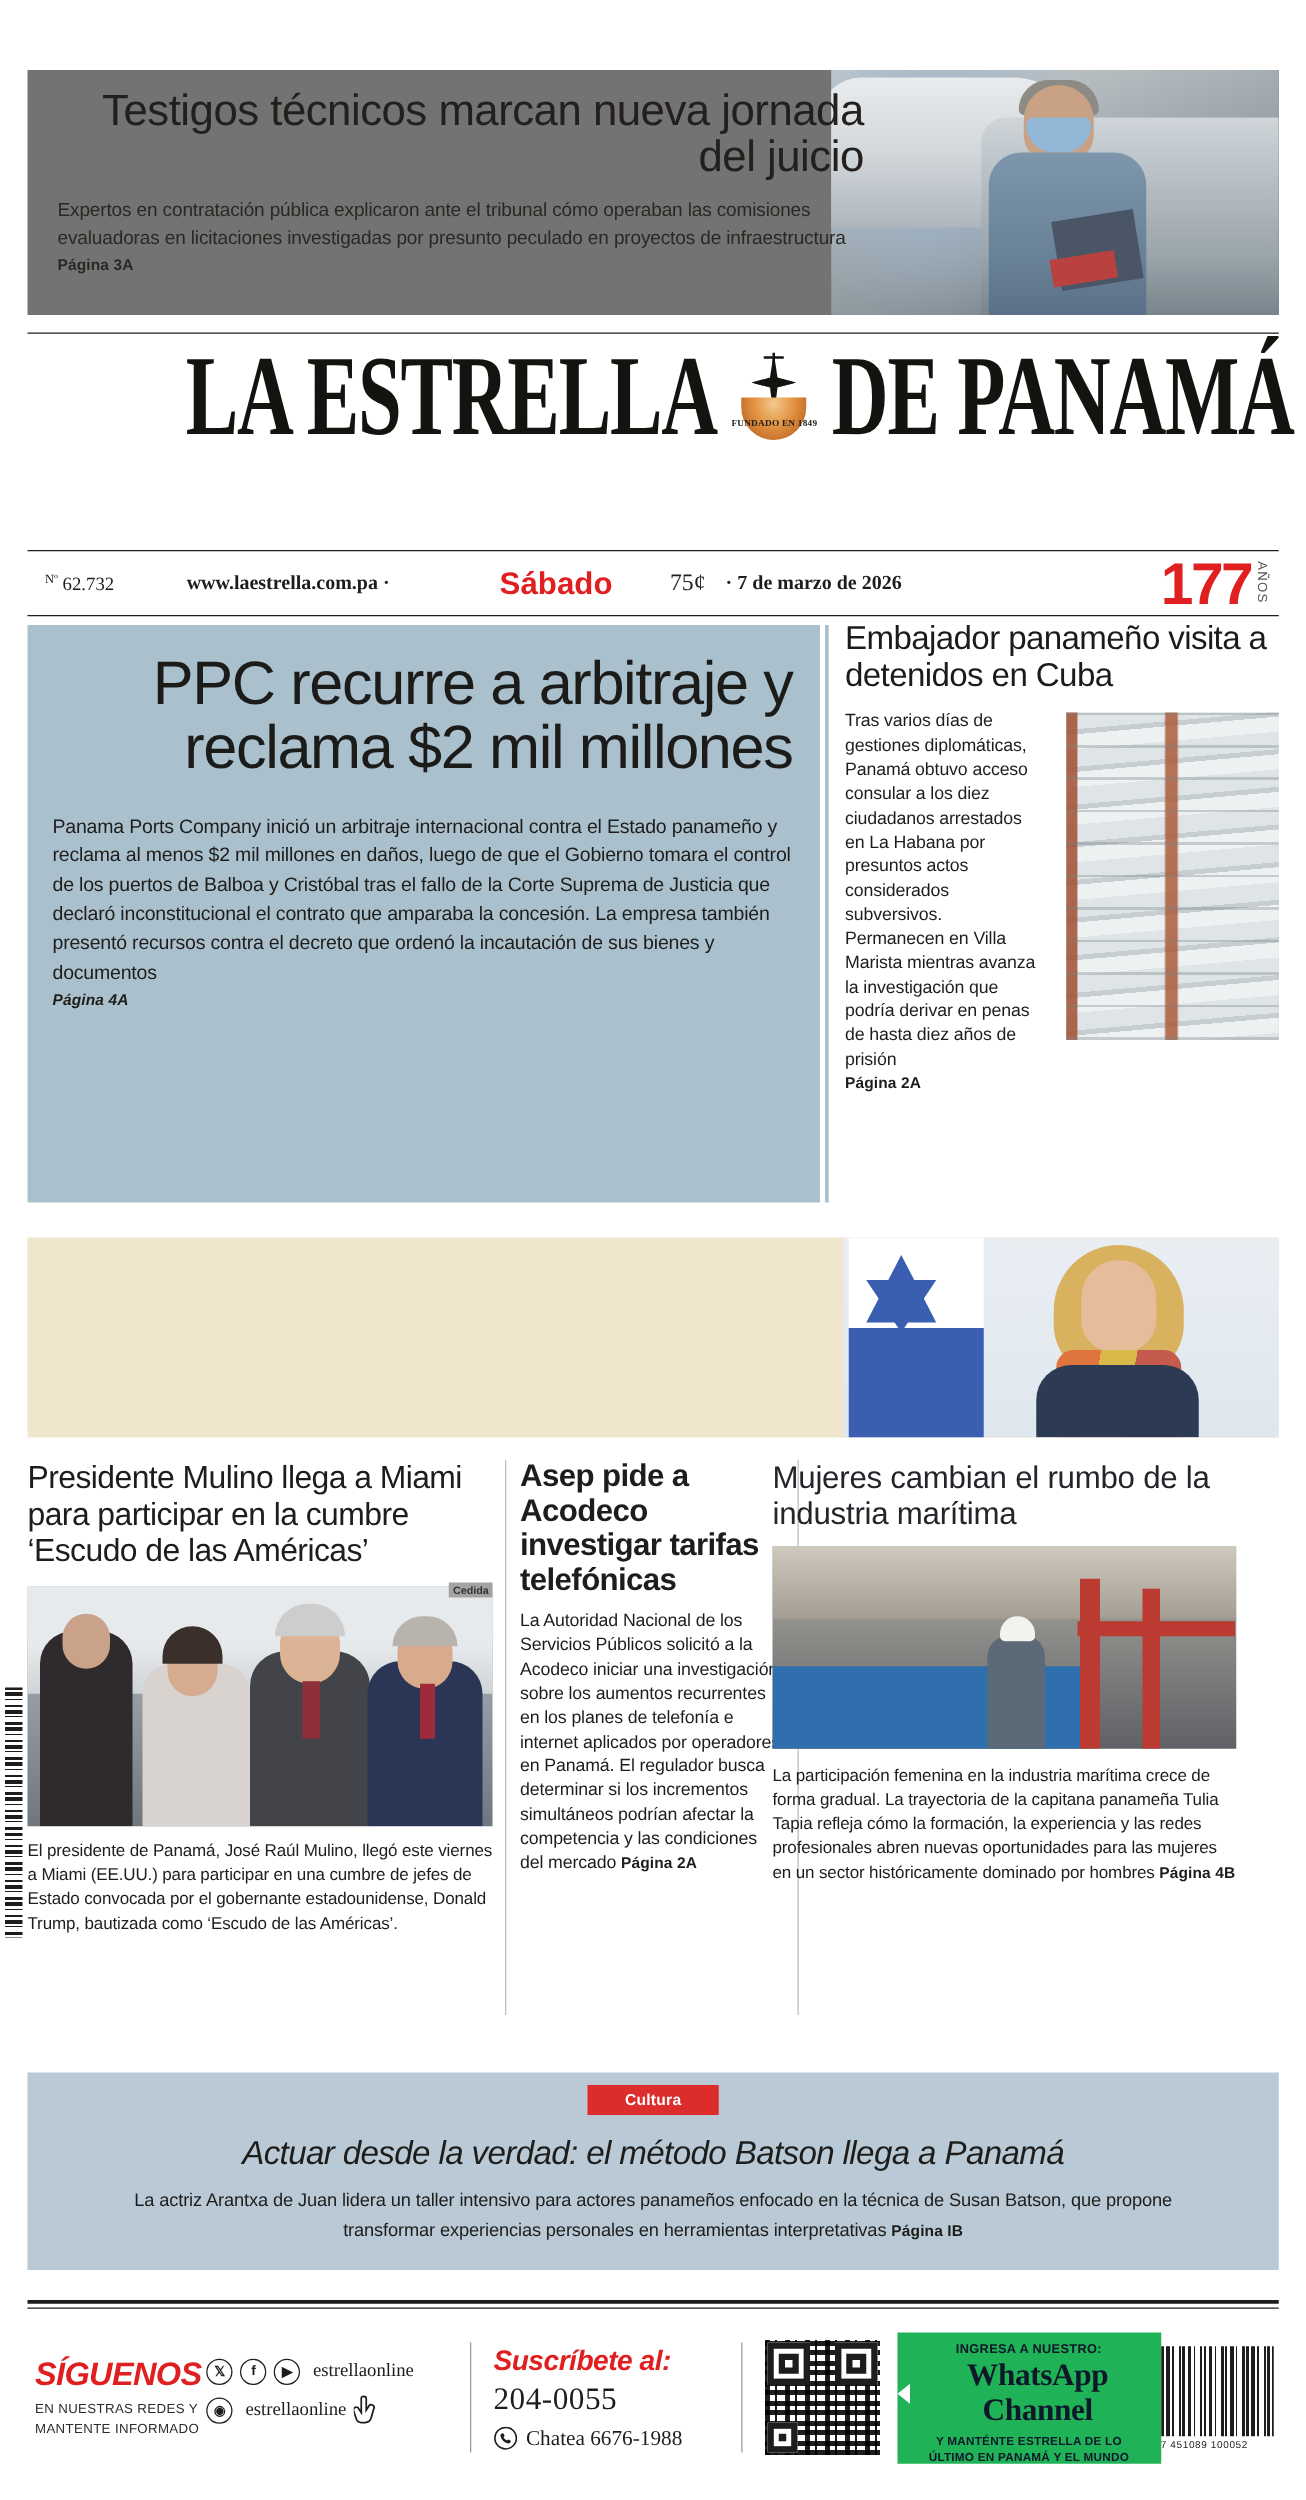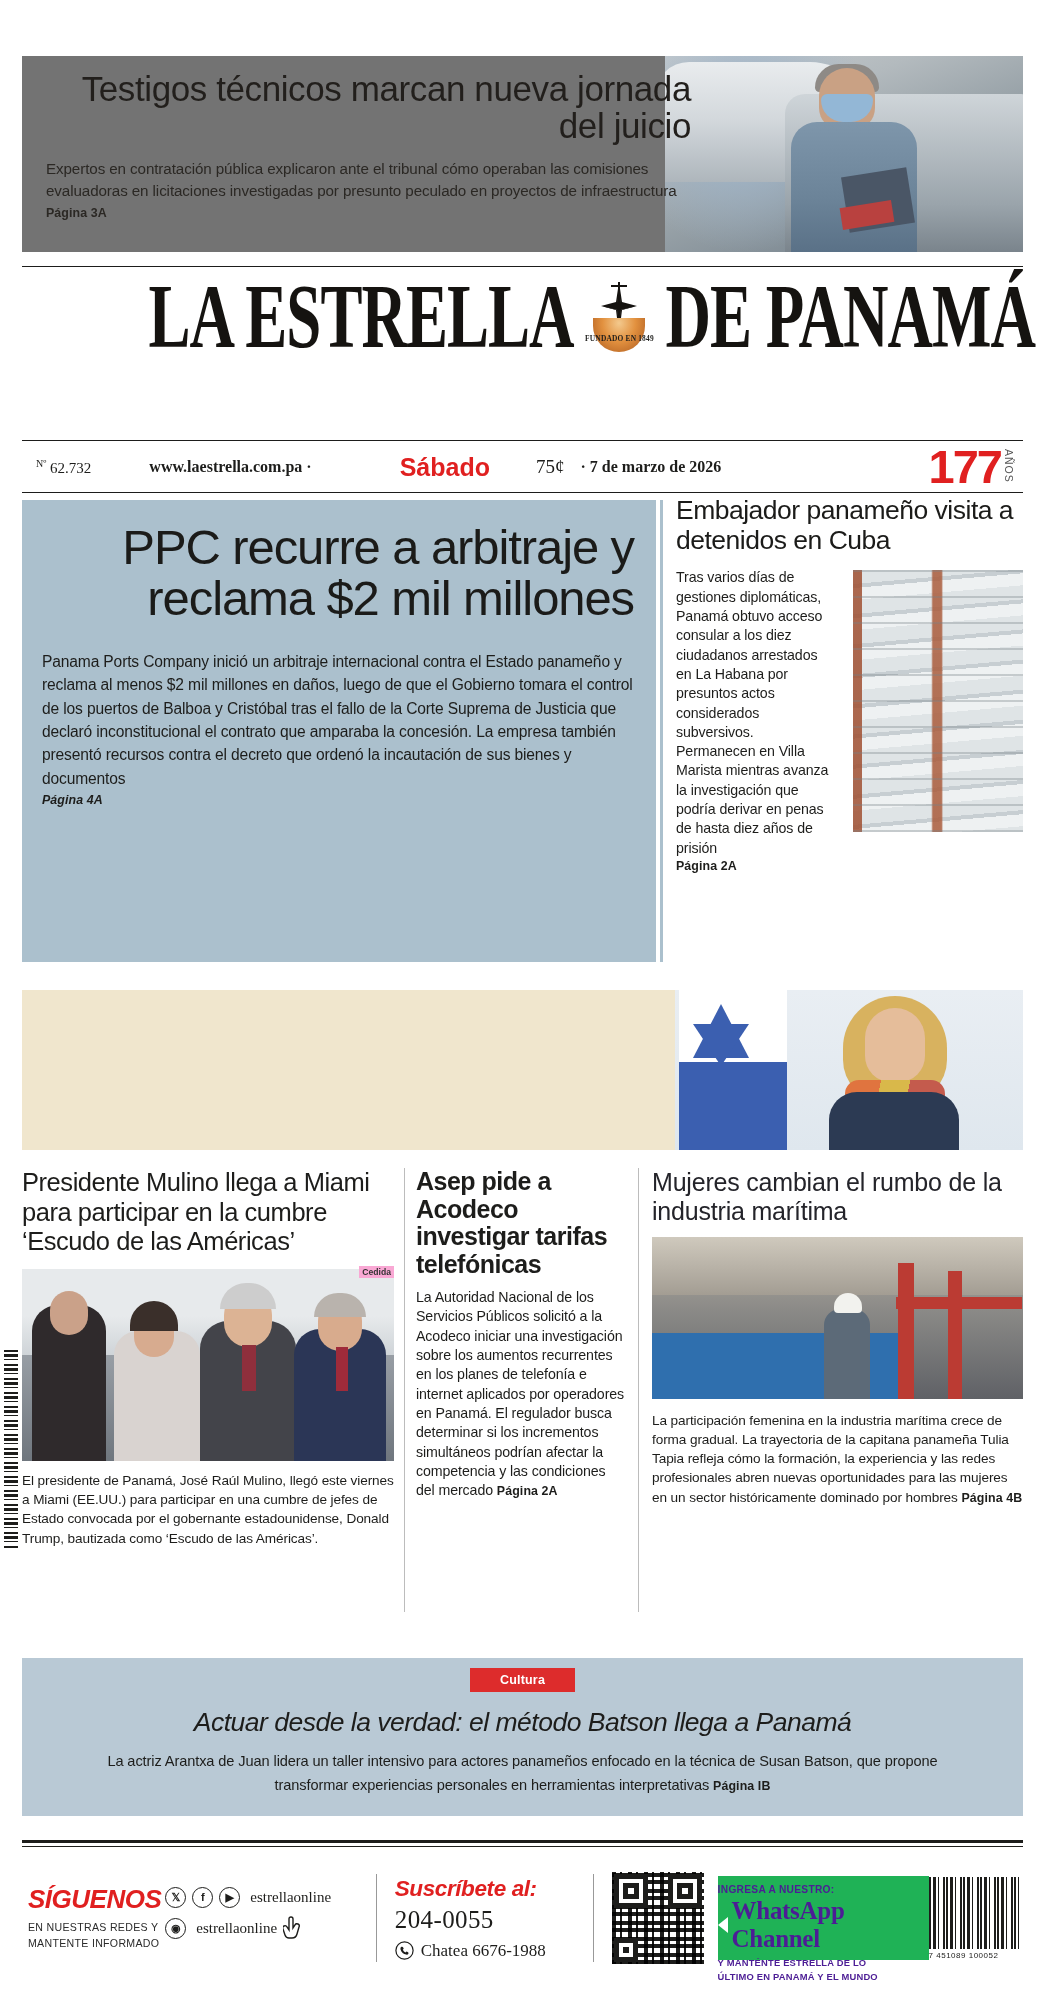--- a/index.html
+++ b/index.html
@@ -236,21 +236,21 @@
   .cols { position:absolute; left:22px; top:1168px; width:1001px; height:470px; }
   .vrule { position:absolute; top:0; width:1px; height:444px; background:#bcbcbc; }
 
   
   .c1 { position:absolute; left:0; top:0; width:372px; }
   .c1 h3 {
     font-weight:400; font-size:25.5px; line-height:1.16; letter-spacing:-.45px;
   }
   .c1 .credit {
     position:absolute; right:0; top:98px; font-size:8.6px; font-weight:700; color:#333;
-    background:#f9a8d4; padding:1px 3px; z-index:3;
+    background:#a3a3a3; padding:1px 3px; z-index:3;
   }
   .c1 .photo {
     margin-top:12px; width:372px; height:192px; position:relative; overflow:hidden;
     background: linear-gradient(180deg,#c9ccd0 0%, #9ba1a8 40%, #6f767e 100%);
   }
   .c1 .photo .plane {
     position:absolute; left:0; top:0; width:372px; height:86px;
     background: linear-gradient(180deg,#e7eaec 0 55%, #cfd4d8 100%);
   }
   .c1 .photo .m1 { position:absolute; left:10px; top:36px; width:74px; height:156px; background:#2f2a2c; border-radius:26px 26px 0 0; }
@@ -274,21 +274,21 @@
   .c2 { position:absolute; left:394px; top:0; width:210px; }
   .c2 h3 {
     font-weight:700; font-size:25px; line-height:1.1; letter-spacing:-.5px;
   }
   .c2 .body {
     margin-top:10px; font-size:14.2px; line-height:1.36; letter-spacing:-.1px;
   }
   .c2 .pagref { white-space:nowrap; }
 
   
-  .c3 { position:absolute; left:630px; top:0; width:371px; }
+  .c3 { position:absolute; left:596px; top:0; width:371px; }
   .c3 h3 {
     font-weight:300; font-size:25px; line-height:1.15; letter-spacing:-.2px; color:#24242a;
   }
   .c3 .photo {
     margin-top:11px; width:371px; height:162px; position:relative; overflow:hidden;
     background: linear-gradient(180deg,#b6b0a6 0%, #8b8a87 45%, #5f6166 100%);
   }
   .c3 .photo .deck { position:absolute; left:0; top:0; width:371px; height:58px; background: linear-gradient(180deg,#cfc9bd,#a39d93); }
   .c3 .photo .hull { position:absolute; left:0; top:96px; width:248px; height:66px; background:#2f6fae; }
   .c3 .photo .crane { position:absolute; left:246px; top:26px; width:16px; height:136px; background:#bb3b33; }
@@ -351,21 +351,21 @@
     position:relative;
   }
   .qr::before, .qr::after, .qr i {
     content:""; position:absolute; width:24px; height:24px; background:#fff;
     border:5px solid #1d1d1b; box-shadow: inset 0 0 0 4px #fff, inset 0 0 0 9px #1d1d1b;
   }
   .qr::before { left:2px; top:2px; }
   .qr::after { right:2px; top:2px; }
   .qr i { left:2px; bottom:2px; display:block; }
 
-  .f-wa { width: 252px; height: 84px; background:#1fb256; color:#4c1d95; padding-top:8px; }
+  .f-wa { width: 252px; height: 105px; background:#1fb256; color:#0f172a; text-align:center; padding-top:8px; }
   .f-wa .l1 { font-size:10.2px; font-weight:700; letter-spacing:.3px; }
   .f-wa .l2 {
     font-family:"Liberation Serif", serif; font-weight:700; font-size:25px;
     margin-top:2px; letter-spacing:-.3px; display:flex; align-items:center; justify-content:center; gap:4px;
   }
   .f-wa .l2 .tri { width:0;height:0;border-top:8px solid transparent;border-bottom:8px solid transparent;border-right:10px solid #fff; }
   .f-wa .l3 { font-size:9.4px; font-weight:700; line-height:1.45; margin-top:3px; letter-spacing:.2px; }
 
   .f-barcode { margin-left:auto; margin-right:4px; width: 108px; }
   .f-barcode .bars {

